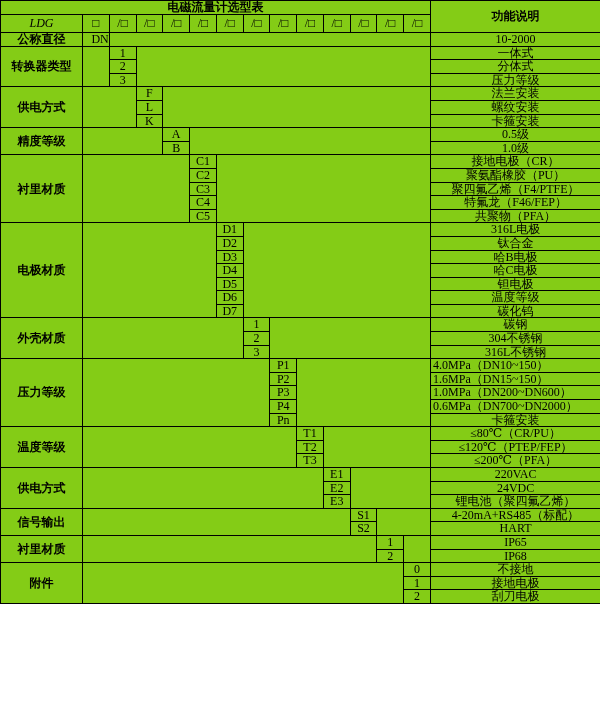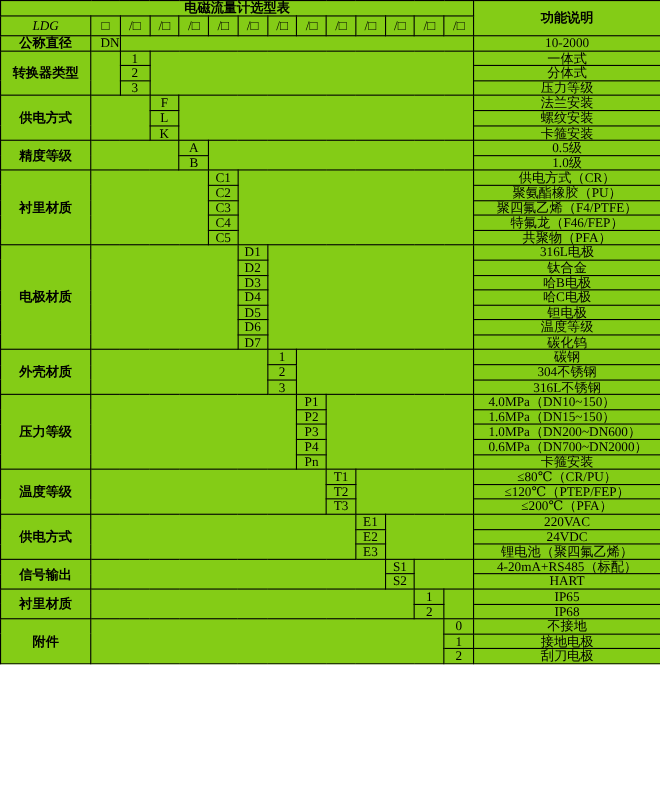--- a/index.html
+++ b/index.html
@@ -25,21 +25,21 @@
   }
   tr.r-head{height:14px;}
   tr.r-model{height:18px;}
   td.title{font-size:13px;font-weight:bold;}
   td.fn{font-size:13px;font-weight:bold;margin-left:36px;}
   td.model-prefix{text-align:left;padding-left:6px;font-size:12px;font-style:italic;}
   td.code{font-size:11px;}
   td.label{font-size:12px;letter-spacing:0;font-weight:bold;}
   td.label-left{text-align:left;padding-left:2px;}
   td.desc{font-size:12px;}
-  td.desc.left{text-align:left;padding-left:13px;}
+  td.desc.left{text-align:left;padding-left:2px;}
   col.c-label{width:82px;}
   col.c-code{width:26.77px;}
   col.c-desc{width:170px;}
 </style>
 </head>
 <body>
 
 <table class="sel">
   <colgroup>
     <col class="c-label">
@@ -131,21 +131,21 @@
   <tr>
     <td class="code">B</td>
     <td class="desc">1.0级</td>
   </tr>
 
   <tr>
     <td class="label" rowspan="5">衬里材质</td>
     <td class="gap" rowspan="5" colspan="4"></td>
     <td class="code">C1</td>
     <td class="gap" rowspan="5" colspan="8"></td>
-    <td class="desc">供电方式（CR）</td>
+    <td class="desc">接地电极（CR）</td>
   </tr>
   <tr>
     <td class="code">C2</td>
     <td class="desc">聚氨酯橡胶（PU）</td>
   </tr>
   <tr>
     <td class="code">C3</td>
     <td class="desc">聚四氟乙烯（F4/PTFE）</td>
   </tr>
   <tr>

